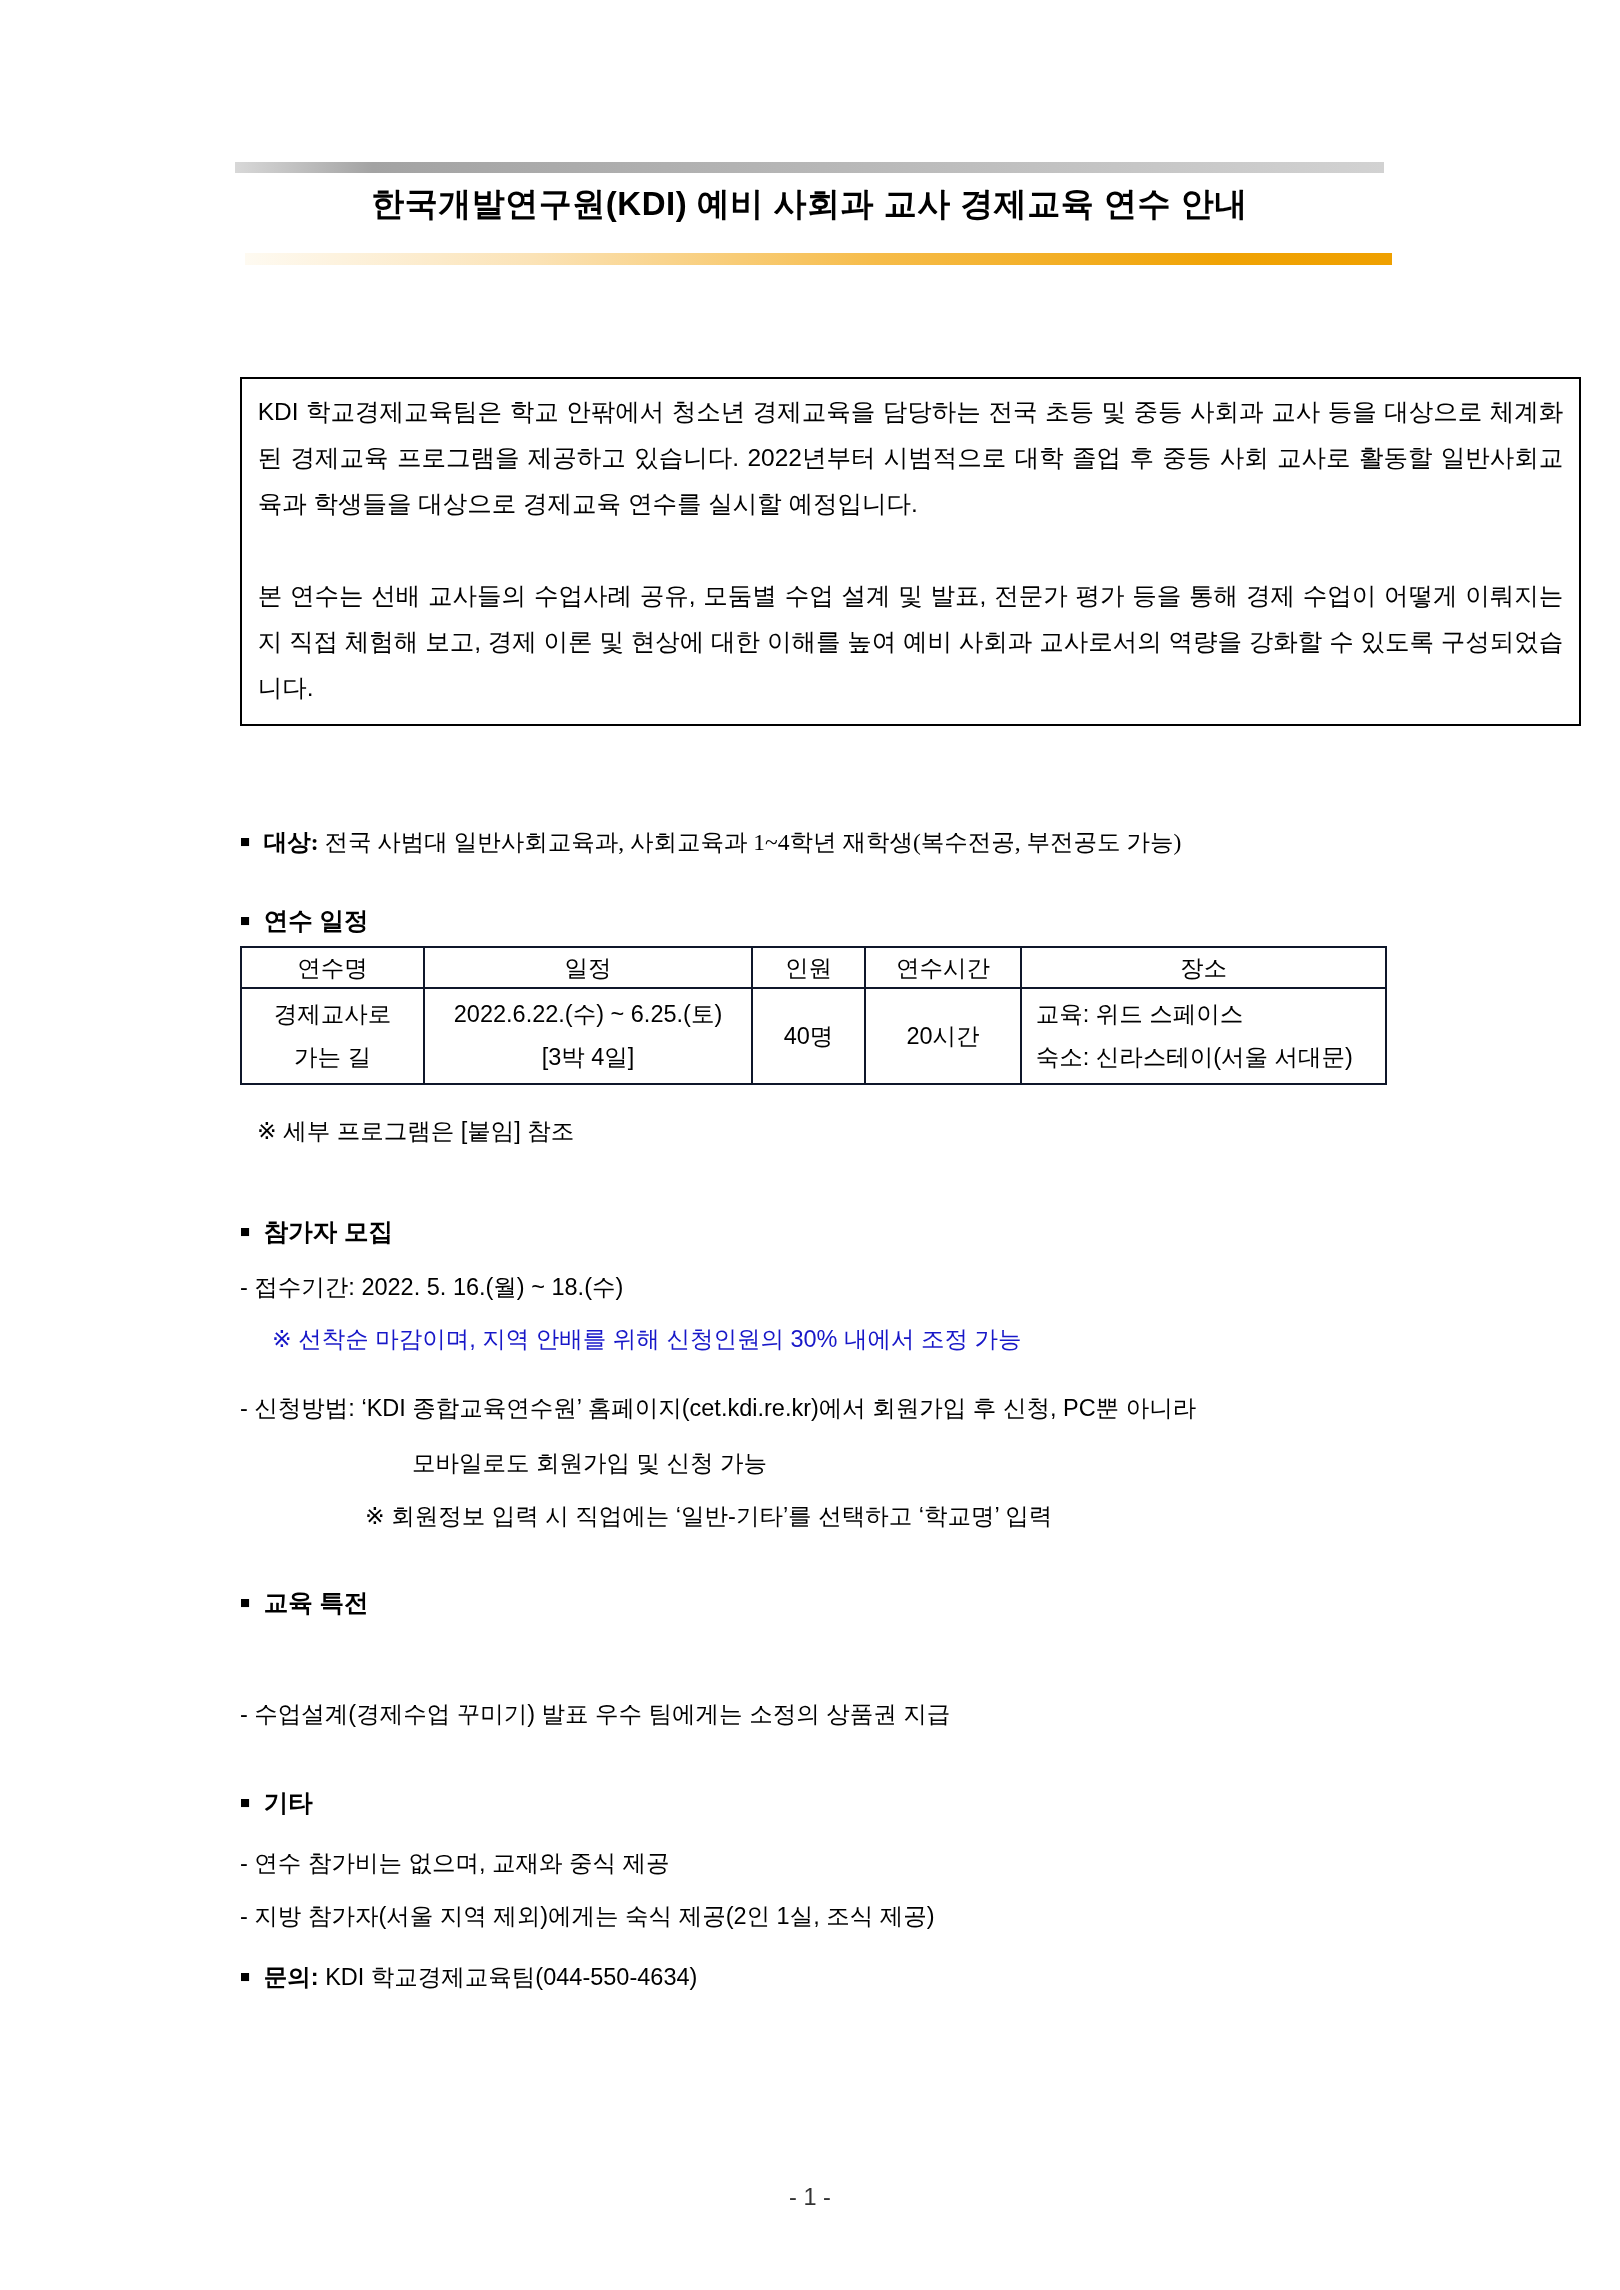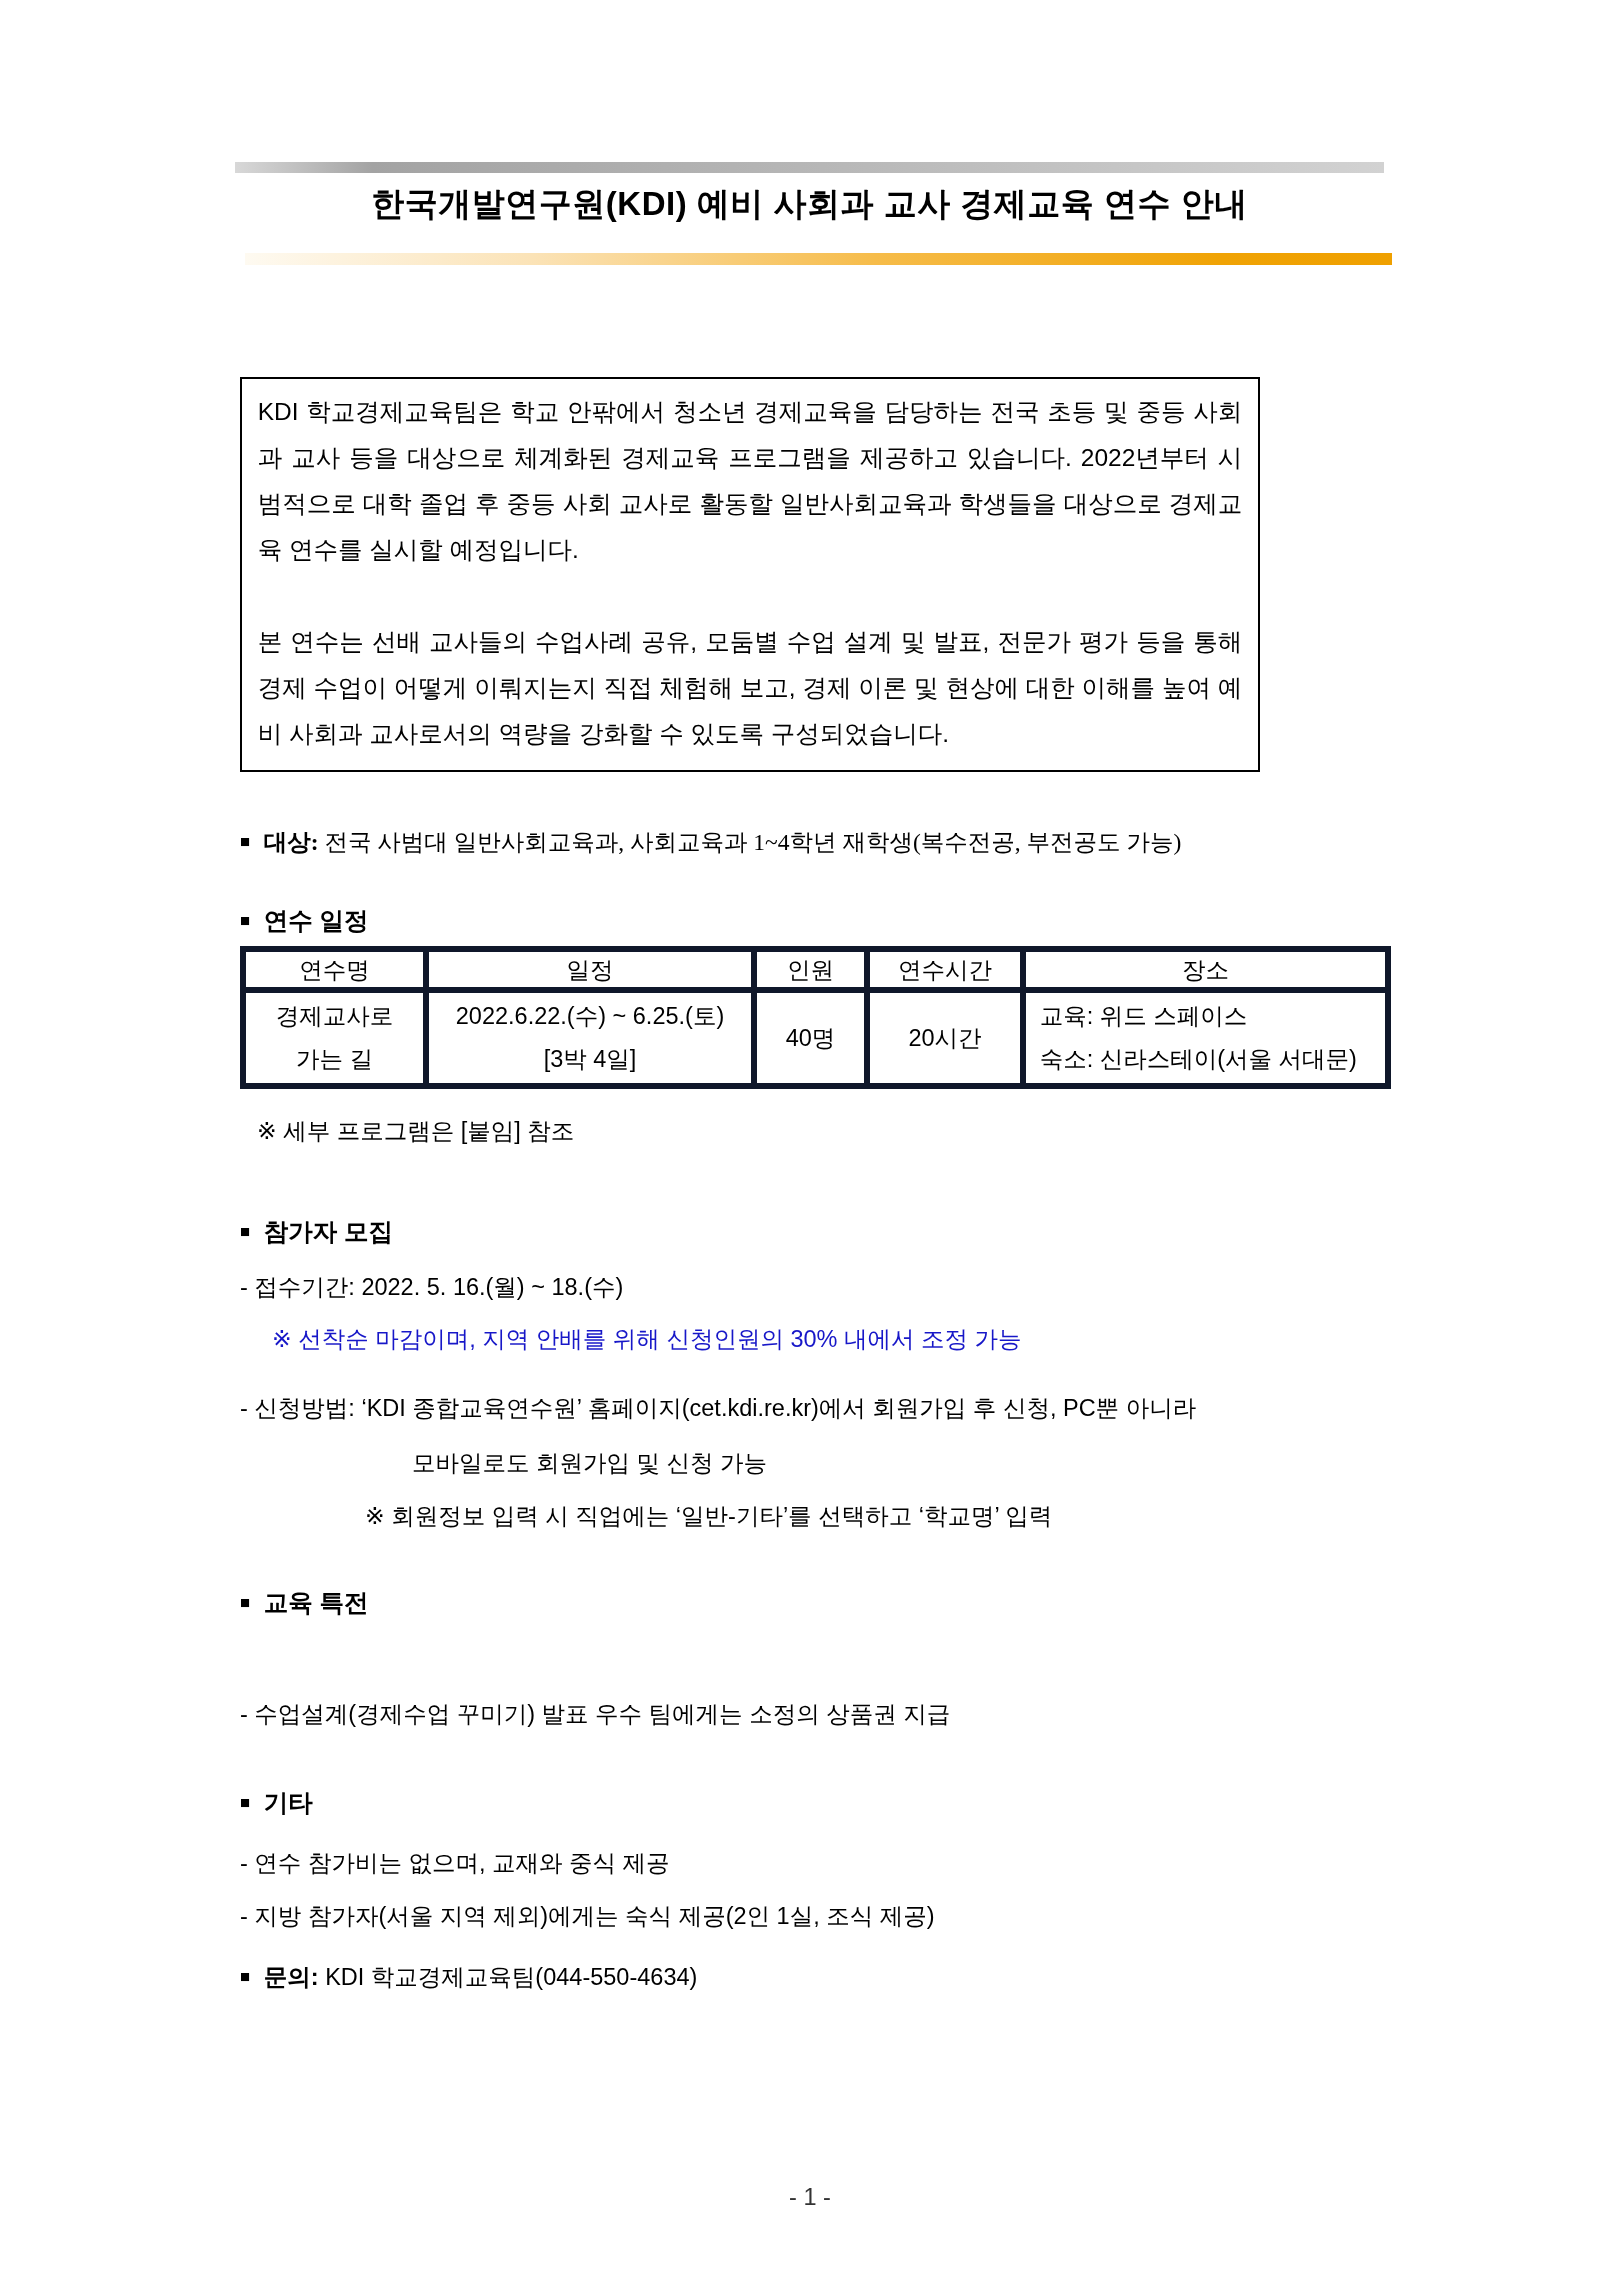--- a/index.html
+++ b/index.html
@@ -31,21 +31,21 @@
     white-space: nowrap;
   }
   .orange-bar {
     position: absolute; left: 245px; top: 253px;
     width: 1147px; height: 11.8px;
     background: linear-gradient(90deg, #fefaf1 0%, #fbe3b7 25%, #f6bc4a 55%, var(--accent-orange, #f0a305) 85%, #efa000 100%);
   }
   
   .intro-box {
     position: absolute; left: 240px; top: 377px;
-    width: 1020px;
+    width: 1341px;
     border: 2px solid #000;
     padding: 9.8px 15.7px 13.7px 15.7px;
     font-size: 24.5px;
     line-height: 46px;
     text-align: justify;
   }
   .intro-box p { margin: 0; }
   .intro-box .spacer { height: 46px; }
   
   .line {
@@ -64,21 +64,21 @@
   .blue { color: var(--note-blue, #1717c8); }
   
   .sched-table {
     position: absolute; left: 240px; top: 946px;
     border-collapse: collapse;
     table-layout: fixed;
     width: 1145px;
     font-size: 23.5px;
   }
   .sched-table th, .sched-table td {
-    border: 6px solid #0f172a;
+    border: 2px solid #0f172a;
     text-align: center;
     font-weight: normal;
     padding: 0;
   }
   .sched-table thead th { height: 41px; }
   .sched-table tbody td { height: 96px; line-height: 43px; }
   .sched-table td.place { text-align: left; padding-left: 13.7px; }
   
   .page-number {
     position: absolute; left: 0; top: 2184px;

